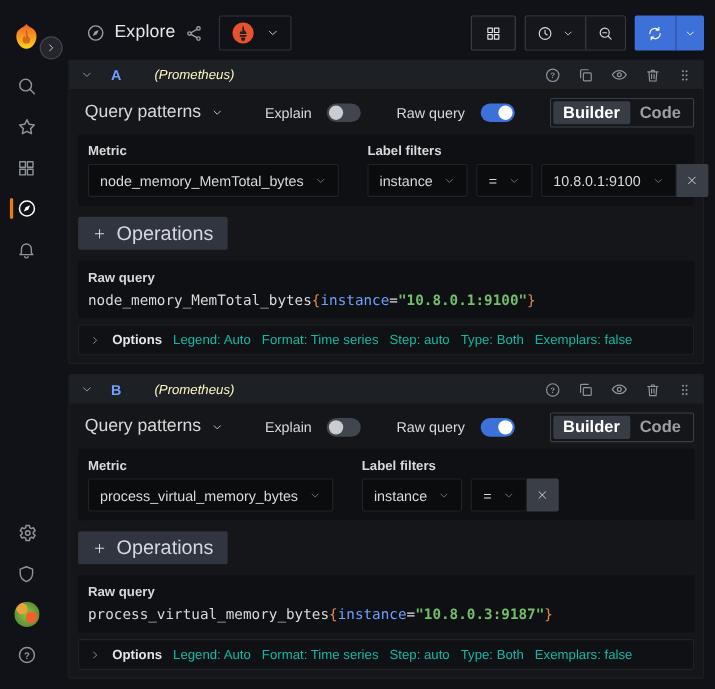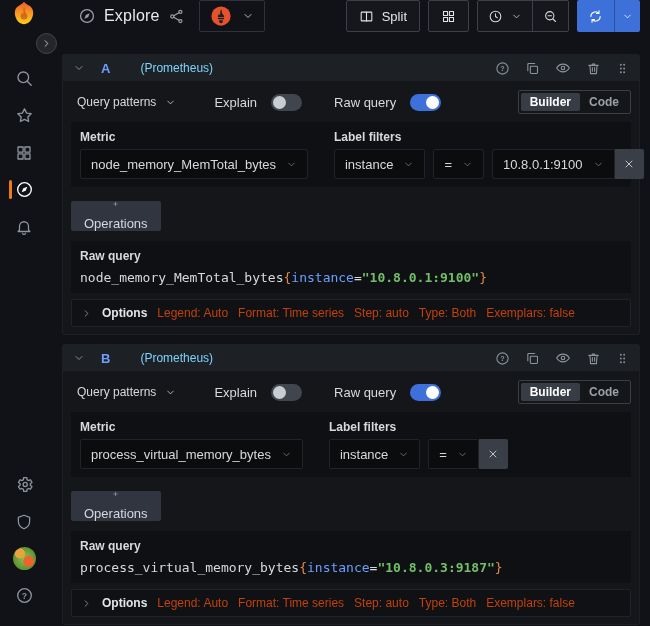--- a/index.html
+++ b/index.html
@@ -10,21 +10,21 @@
     color:#d8d9da;
     overflow:hidden;
     position:relative;
   }
   svg { display:block; }
   .ic { stroke:currentColor; fill:none; stroke-width:1.7; stroke-linecap:round; stroke-linejoin:round; }
   .ic-fill { fill:currentColor; stroke:none; }
 
   
   .topbar {
-    height:46px; display:flex; align-items:flex-start;
+    height:46px; display:flex; align-items:flex-end;
     padding:0 10px 0 0; background:#111217; position:relative; z-index:2;
   }
   .logo-wrap { width:48px; display:flex; justify-content:center; }
   .tb-left { display:flex; align-items:center; gap:8px; margin-left:30px; }
   .tb-title { font-size:16px; font-weight:500; color:#e8e9ea; letter-spacing:.2px; }
   .tb-icon { color:#9aa0a6; }
   .ds-picker {
     display:flex; align-items:center; gap:10px; height:32px;
     border:1px solid #2f3238; border-radius:2px; padding:0 10px; margin-left:6px;
     background:#111217; cursor:pointer;
@@ -68,68 +68,68 @@
 
   
   .content { position:absolute; left:62px; right:10px; top:54px; }
   .query-card { background:#141619; border:1px solid #1d1f24; border-radius:2px; margin-bottom:9px; }
   .q-header {
     display:flex; align-items:center; height:26px; background:#1d2025;
     padding:0 10px; font-size:12px;
   }
   .q-chev { color:#9aa0a6; cursor:pointer; display:flex; }
   .q-ref { color:#6e9fff; font-weight:700; margin:0 30px 0 16px; font-size:13px; cursor:pointer; }
-  .q-hint { color:#7dd3fc; font-size:12px; }
+  .q-hint { color:#fef9c3; font-style:italic; font-size:12px; }
   .q-actions { margin-left:auto; display:flex; align-items:center; gap:15px; color:#8e949c; }
   .q-actions > span { cursor:pointer; display:flex; }
 
   .q-body { padding:5px 8px 7px; }
   .q-toolbar { display:flex; align-items:center; height:28px; margin:2px 0 6px; gap:6px; }
-  .qp-btn { display:flex; align-items:center; gap:9px; color:#d8d9da; font-size:12px; padding:0 6px; cursor:pointer; }
+  .qp-btn { display:flex; align-items:center; gap:9px; color:#d8d9da; font-size:16px; padding:0 6px; cursor:pointer; }
   .tgl-label { color:#d8d9da; font-size:13px; margin-left:26px; }
   .toggle { width:31px; height:17px; border-radius:9px; background:#41454d; position:relative; margin-left:8px; cursor:pointer; flex:0 0 auto; }
   .toggle::after { content:""; position:absolute; width:13px; height:13px; border-radius:50%; background:#c9ccd1; top:2px; left:2px; }
   .toggle.on { background:#3d71d9; }
   .toggle.on::after { left:16px; background:#fff; }
   .seg { display:flex; align-items:center; border:1px solid #3a3e45; border-radius:2px; padding:2px; margin-left:auto; }
-  .seg-opt { padding:2px 9px; font-size:12px; font-weight:700; color:#9aa0a6; border-radius:2px; cursor:pointer; }
+  .seg-opt { padding:2px 9px; font-size:15px; font-weight:700; color:#9aa0a6; border-radius:2px; cursor:pointer; }
   .seg-opt.active { background:#383d45; color:#ffffff; }
 
   .block { background:#0e1013; border-radius:2px; padding:8px 9px; margin-bottom:6px; }
   .fields-row { display:flex; gap:26px; }
   .field-label { font-size:12px; font-weight:700; color:#d8d9da; margin-bottom:5px; }
   .controls { display:flex; align-items:center; }
   .dd {
     display:flex; align-items:center; gap:10px; background:#0b0c0e;
     border:1px solid #202328; height:30px; padding:0 10px; border-radius:2px;
     font-size:13px; color:#d8d9da; cursor:pointer; white-space:nowrap;
   }
   .dd .caret { color:#7b8087; }
   .mini-btn {
     width:29px; height:30px; display:flex; align-items:center; justify-content:center;
     background:#3a3e46; color:#d8d9da; border-radius:0 2px 2px 0; cursor:pointer;
   }
   .ops-btn {
     display:inline-flex; align-items:center; gap:9px; height:30px; padding:0 13px;
-    background:#303540; border-radius:2px; color:#d5d9de; font-size:13px; font-weight:500;
-    margin:4px 0 10px; cursor:pointer;flex-direction:column;
+    background:#303540; border-radius:2px; color:#d5d9de; font-size:18px; font-weight:500;
+    margin:4px 0 10px; cursor:pointer;
   }
   .raw-label { font-size:12px; font-weight:700; color:#d8d9da; margin-bottom:7px; }
   .code { font-family:"DejaVu Sans Mono", monospace; font-size:13px; letter-spacing:0; color:#d8d9da; }
   .tok-punct { color:#e0894d; }
   .tok-label { color:#6e9fff; }
   .tok-str { color:#73bf69; font-weight:700; }
 
   .options-row {
     display:flex; align-items:center; gap:10px; height:28px; padding:0 9px;
     background:#101114; border:1px solid #1f2227; border-radius:2px; cursor:pointer;
   }
   .options-row .opt-chev { color:#9aa0a6; display:flex; }
   .opt-title { font-size:12px; font-weight:700; color:#e3e5e8; }
-  .opt-item { font-size:12px; color:#c2410c; }
+  .opt-item { font-size:12px; color:#14b8a6; }
 </style>
 </head>
 <body>
 
 <div class="topbar">
   <div class="logo-wrap">
     <svg width="26" height="26" viewBox="0 0 24 24">
       <defs>
         <linearGradient id="glogo" x1="0" y1="1" x2="0" y2="0">
           <stop offset="0" stop-color="#fcd21c"></stop>
@@ -164,27 +164,20 @@
       </svg>
       <svg class="ic" width="12" height="12" viewBox="0 0 24 24">
           <path d="M6 9l6 6 6-6"></path>
         </svg>
     </div>
   </div>
 
   <div class="tb-right">
     <div class="tb-btn">
       <svg class="ic" width="15" height="15" viewBox="0 0 24 24">
-          <rect x="3.5" y="5" width="17" height="14" rx="1.2"></rect>
-          <path d="M12 5v14"></path>
-        </svg>
-      <span>Split</span>
-    </div>
-    <div class="tb-btn">
-      <svg class="ic" width="15" height="15" viewBox="0 0 24 24">
           <rect x="4" y="4" width="6.5" height="6.5"></rect>
           <rect x="13.5" y="4" width="6.5" height="6.5"></rect>
           <rect x="4" y="13.5" width="6.5" height="6.5"></rect>
           <rect x="13.5" y="13.5" width="6.5" height="6.5"></rect>
         </svg>
     </div>
     <div class="tb-group">
       <div class="tb-seg">
         <svg class="ic" width="15" height="15" viewBox="0 0 24 24">
             <circle cx="12" cy="12" r="8.5"></circle>

